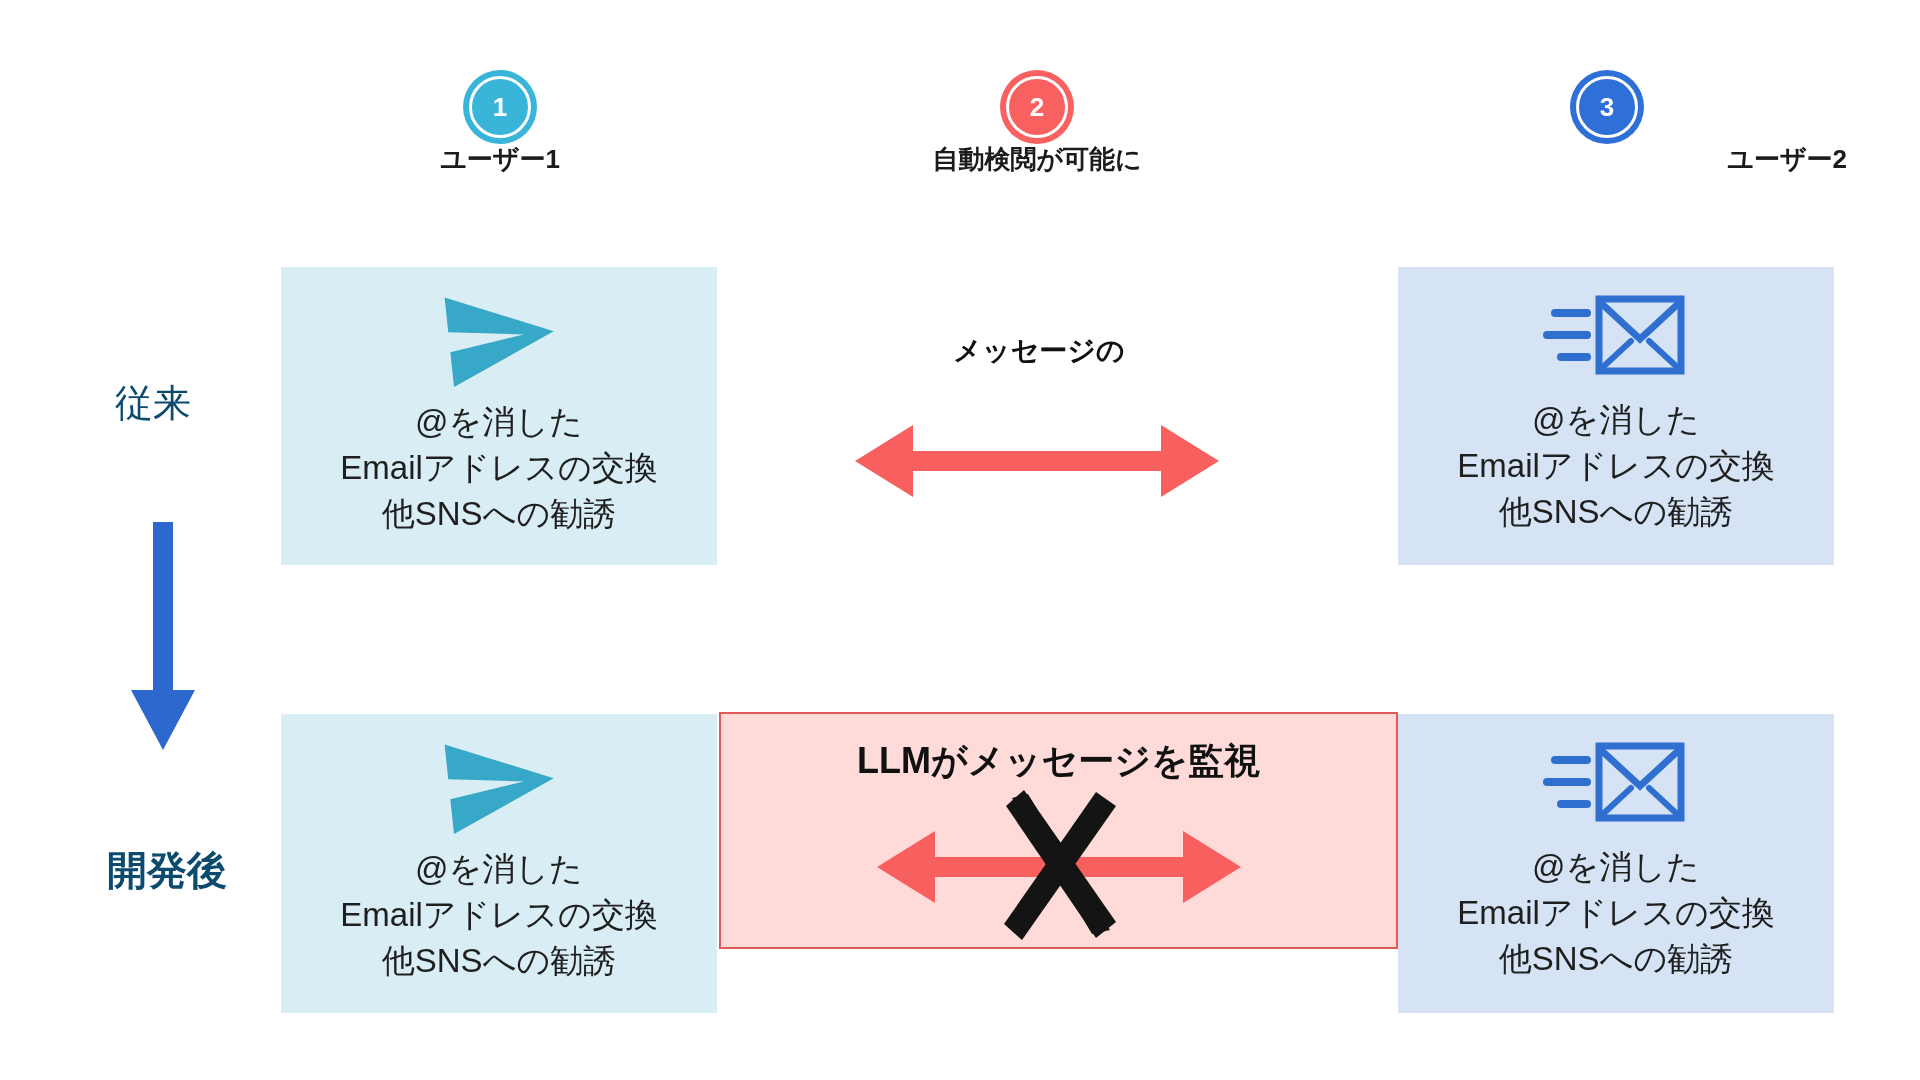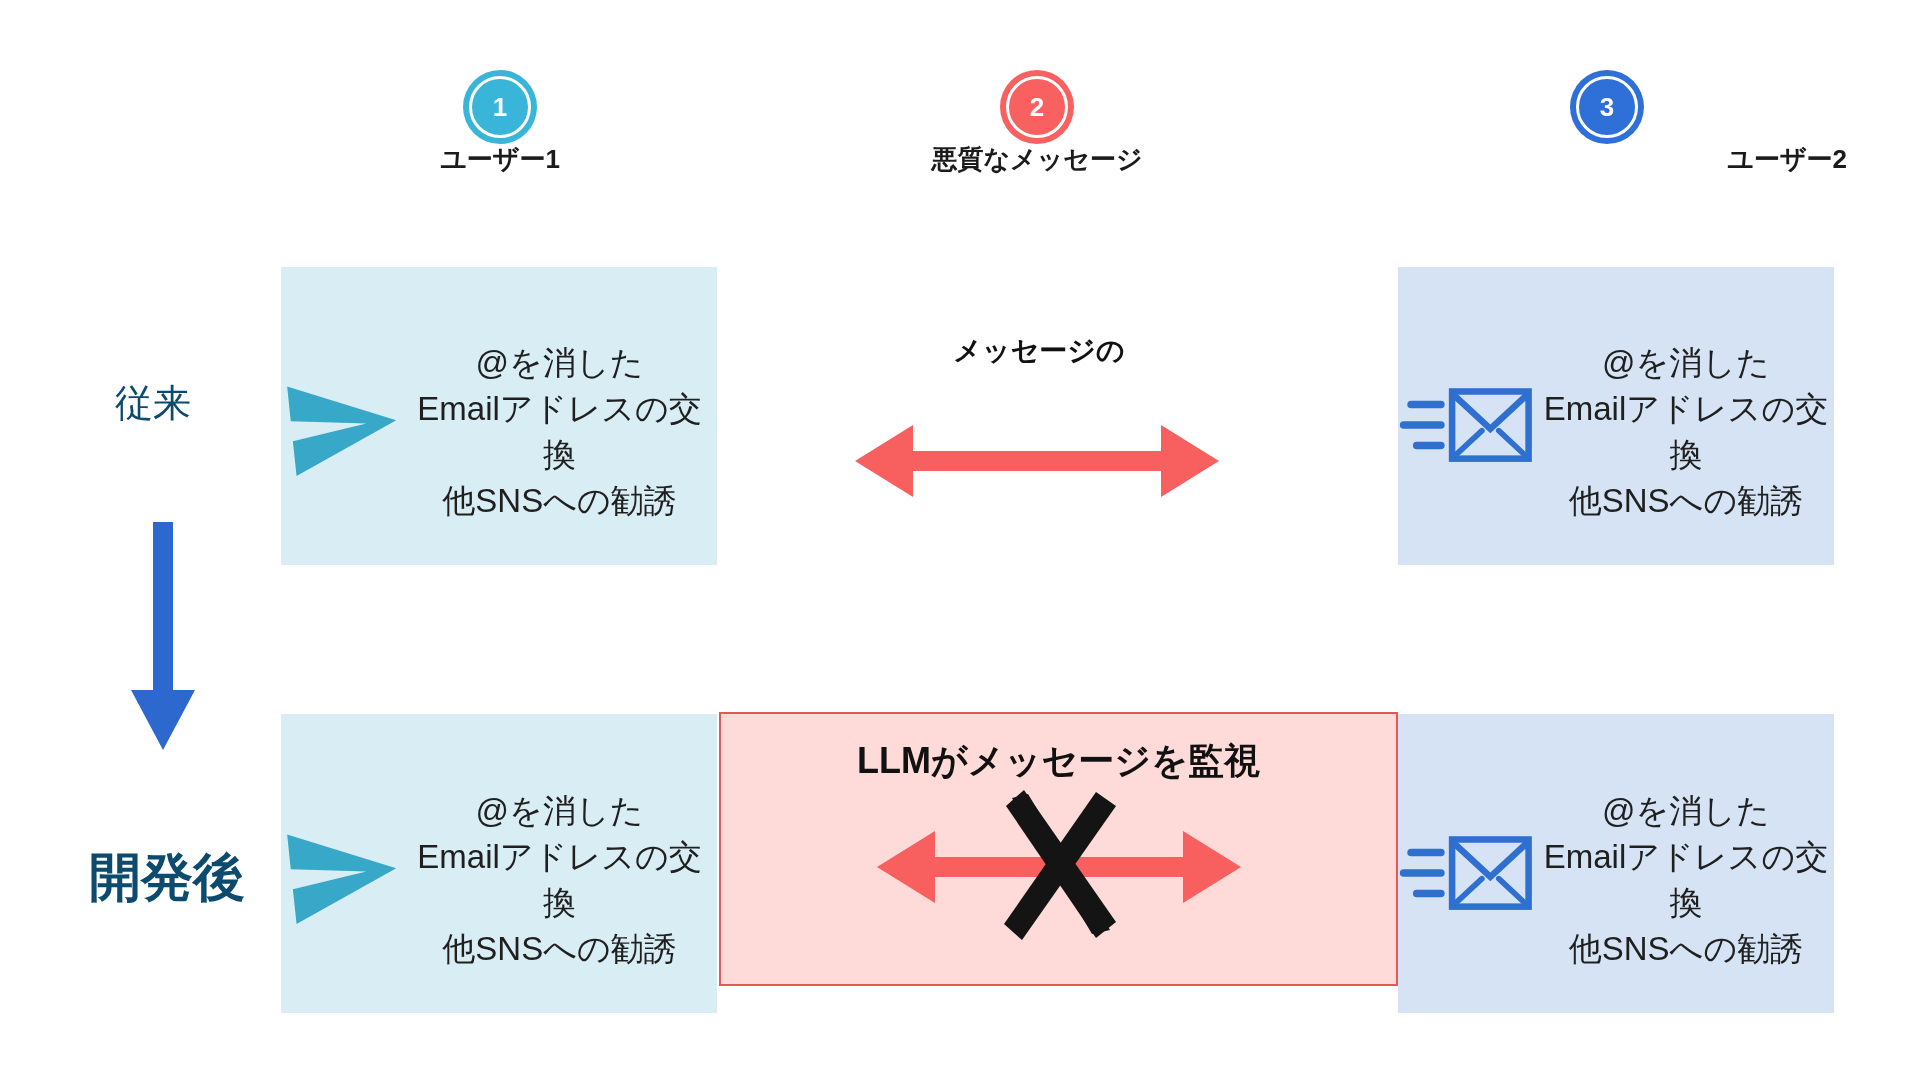--- a/index.html
+++ b/index.html
@@ -19,40 +19,40 @@
     display:flex;align-items:center;justify-content:center;}
   .step-ring{width:56px;height:56px;border:3px solid #fff;border-radius:50%;
     display:flex;align-items:center;justify-content:center;}
   .step-num{color:#fff;font-weight:bold;font-size:26px;line-height:1;}
   .step-label{position:absolute;width:360px;text-align:center;top:142px;
     font-size:26px;font-weight:bold;color:#1b1b1b;}
 
   
   .row-label{position:absolute;color:#0c4a6e;}
   .label-before{left:88px;top:378px;width:130px;text-align:center;font-size:38px;font-weight:normal;}
-  .label-after{left:72px;top:843px;width:190px;text-align:center;font-size:52px;font-weight:bold;}
+  .label-after{left:72px;top:843px;width:190px;text-align:center;font-size:40px;font-weight:bold;}
 
   
-  .card{position:absolute;display:flex;flex-direction:row;align-items:center;
+  .card{position:absolute;display:flex;flex-direction:column;align-items:center;
     box-sizing:border-box;padding-top:20px;}
   .card.cyan{background:var(--card-left-bg);}
   .card.blue{background:var(--card-right-bg);}
   .card-tl{left:281px;top:267px;width:436px;height:298px;}
   .card-tr{left:1398px;top:267px;width:436px;height:298px;}
   .card-bl{left:281px;top:714px;width:436px;height:299px;}
   .card-br{left:1398px;top:714px;width:436px;height:299px;}
   .card-lines{margin-top:12px;text-align:center;font-size:33px;line-height:46px;color:var(--text);}
 
   
   .exchange-label{position:absolute;left:857px;top:328px;width:364px;text-align:center;
     font-size:28px;font-weight:bold;line-height:45px;color:#111;}
   .arrow-top{position:absolute;left:855px;top:420px;}
 
   
-  .pink-box{position:absolute;left:719px;top:712px;width:679px;height:274px;
+  .pink-box{position:absolute;left:719px;top:712px;width:679px;height:237px;
     background:var(--pink-bg);border:2px solid var(--pink-border);box-sizing:border-box;
     display:flex;flex-direction:column;align-items:center;}
   .llm-text{margin-top:22px;text-align:center;font-size:36px;font-weight:bold;line-height:50px;color:#111;}
   .blocked-arrow-wrap{position:relative;margin-top:40px;width:364px;height:80px;}
   .x-mark{position:absolute;left:117px;top:-42px;}
 
   
   .down-arrow{position:absolute;left:130px;top:522px;}
 
   
@@ -77,21 +77,21 @@
       <span class="step-num">2</span>
     </div>
   </div>
   <div class="step-circle" style="left: 1570px; top: 70px; background: rgb(46, 111, 216);">
     <div class="step-ring">
       <span class="step-num">3</span>
     </div>
   </div>
 
   <div class="step-label" style="left:320px;">ユーザー1</div>
-  <div class="step-label" style="left:857px;">悪質なメッセージ</div>
+  <div class="step-label" style="left:857px;">自動検閲が可能に</div>
   <div class="step-label" style="left:1487px;text-align:right;">ユーザー2</div>
 
   <div class="row-label label-before">従来</div>
   <svg class="down-arrow" width="66" height="228" viewBox="0 0 66 228">
     <rect class="fill-blue-arrow" x="23" y="0" width="20" height="174"></rect>
     <polygon class="fill-blue-arrow" points="1,168 65,168 33,228"></polygon>
   </svg>
   <div class="row-label label-after">開発後</div>
 
   <div class="card cyan card-tl">

